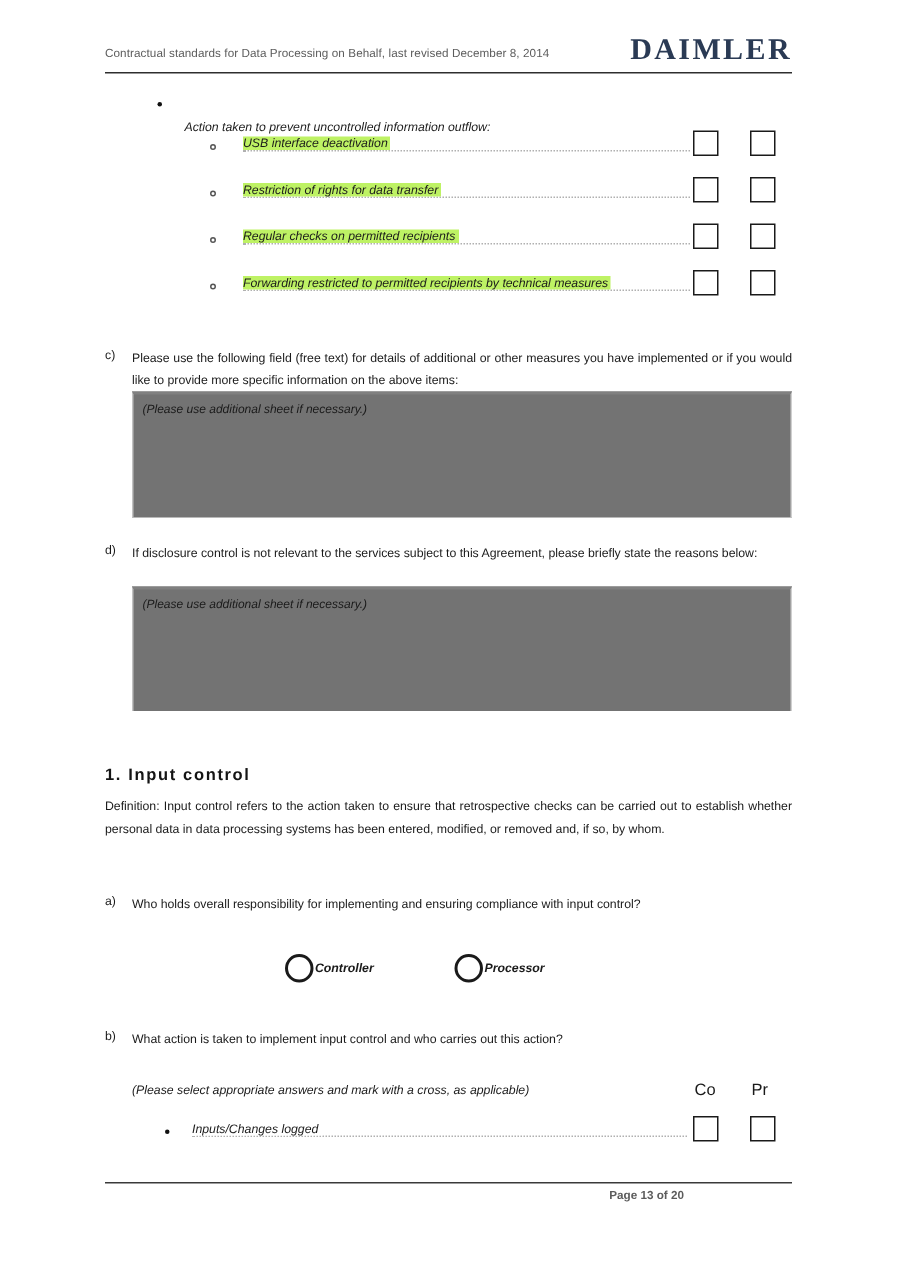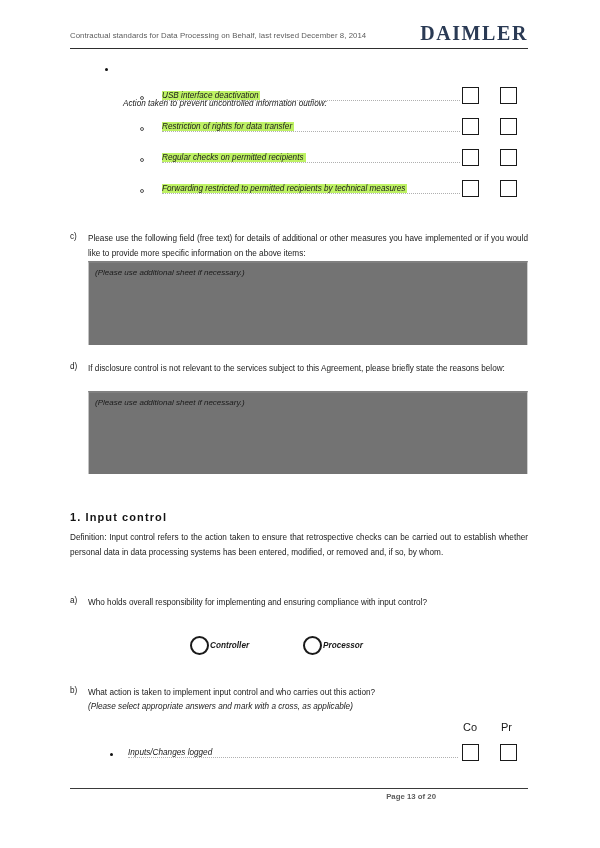--- a/index.html
+++ b/index.html
@@ -14,20 +14,21 @@
     font-family: "Liberation Sans", sans-serif;
     color: #1a1a1a;
     overflow: hidden;
   }
 
   .page {
     position: absolute;
     left: 0; top: 0;
     width: 508px;
     height: 848px;
+    padding-left: 20px;
   }
 
   
   .header {
     position: absolute;
     left: 70px;
     top: 26px;
     width: 458px;
     height: 30px;
   }
@@ -76,21 +77,20 @@
     height: 3.2px;
     background: #111;
     border-radius: 50%;
   }
   .lead-bullet .txt {
     position: absolute;
     left: 18px;
     top: 16px;
     font-style: italic;
     white-space: nowrap;
-    margin-top: 19px;
   }
 
   
   .subitem {
     position: absolute;
     left: 140px;
     width: 388px;
     height: 18px;
   }
   .subitem .omark {
@@ -347,21 +347,21 @@
 
   <div class="radio-row" style="top:636px">
     <span class="radio" style="left:120px"></span>
     <span class="radio-label" style="left:140px">Controller</span>
     <span class="radio" style="left:233px"></span>
     <span class="radio-label" style="left:253px">Processor</span>
   </div>
 
   <div class="qmark" style="left:70px; top:686px">b)</div>
   <div class="qbody nojust" style="top:686px">What action is taken to implement input control and who carries out this action?</div>
-  <div class="qbody nojust" style="top:700px; font-style:italic">(Please select appropriate answers and mark with a cross, as applicable)</div>
+  <div class="qbody nojust" style="top:720px; font-style:italic">(Please select appropriate answers and mark with a cross, as applicable)</div>
 
   <div class="colhead" style="left:463px; top:721px">Co</div>
   <div class="colhead" style="left:501px; top:721px">Pr</div>
 
   <div class="bulletrow" style="top:748px">
     <span class="dot"></span>
     <span class="label">Inputs/Changes logged</span>
     <span class="leader"></span>
   </div>
   <div class="cb co col-co" style="top:744px"></div>

